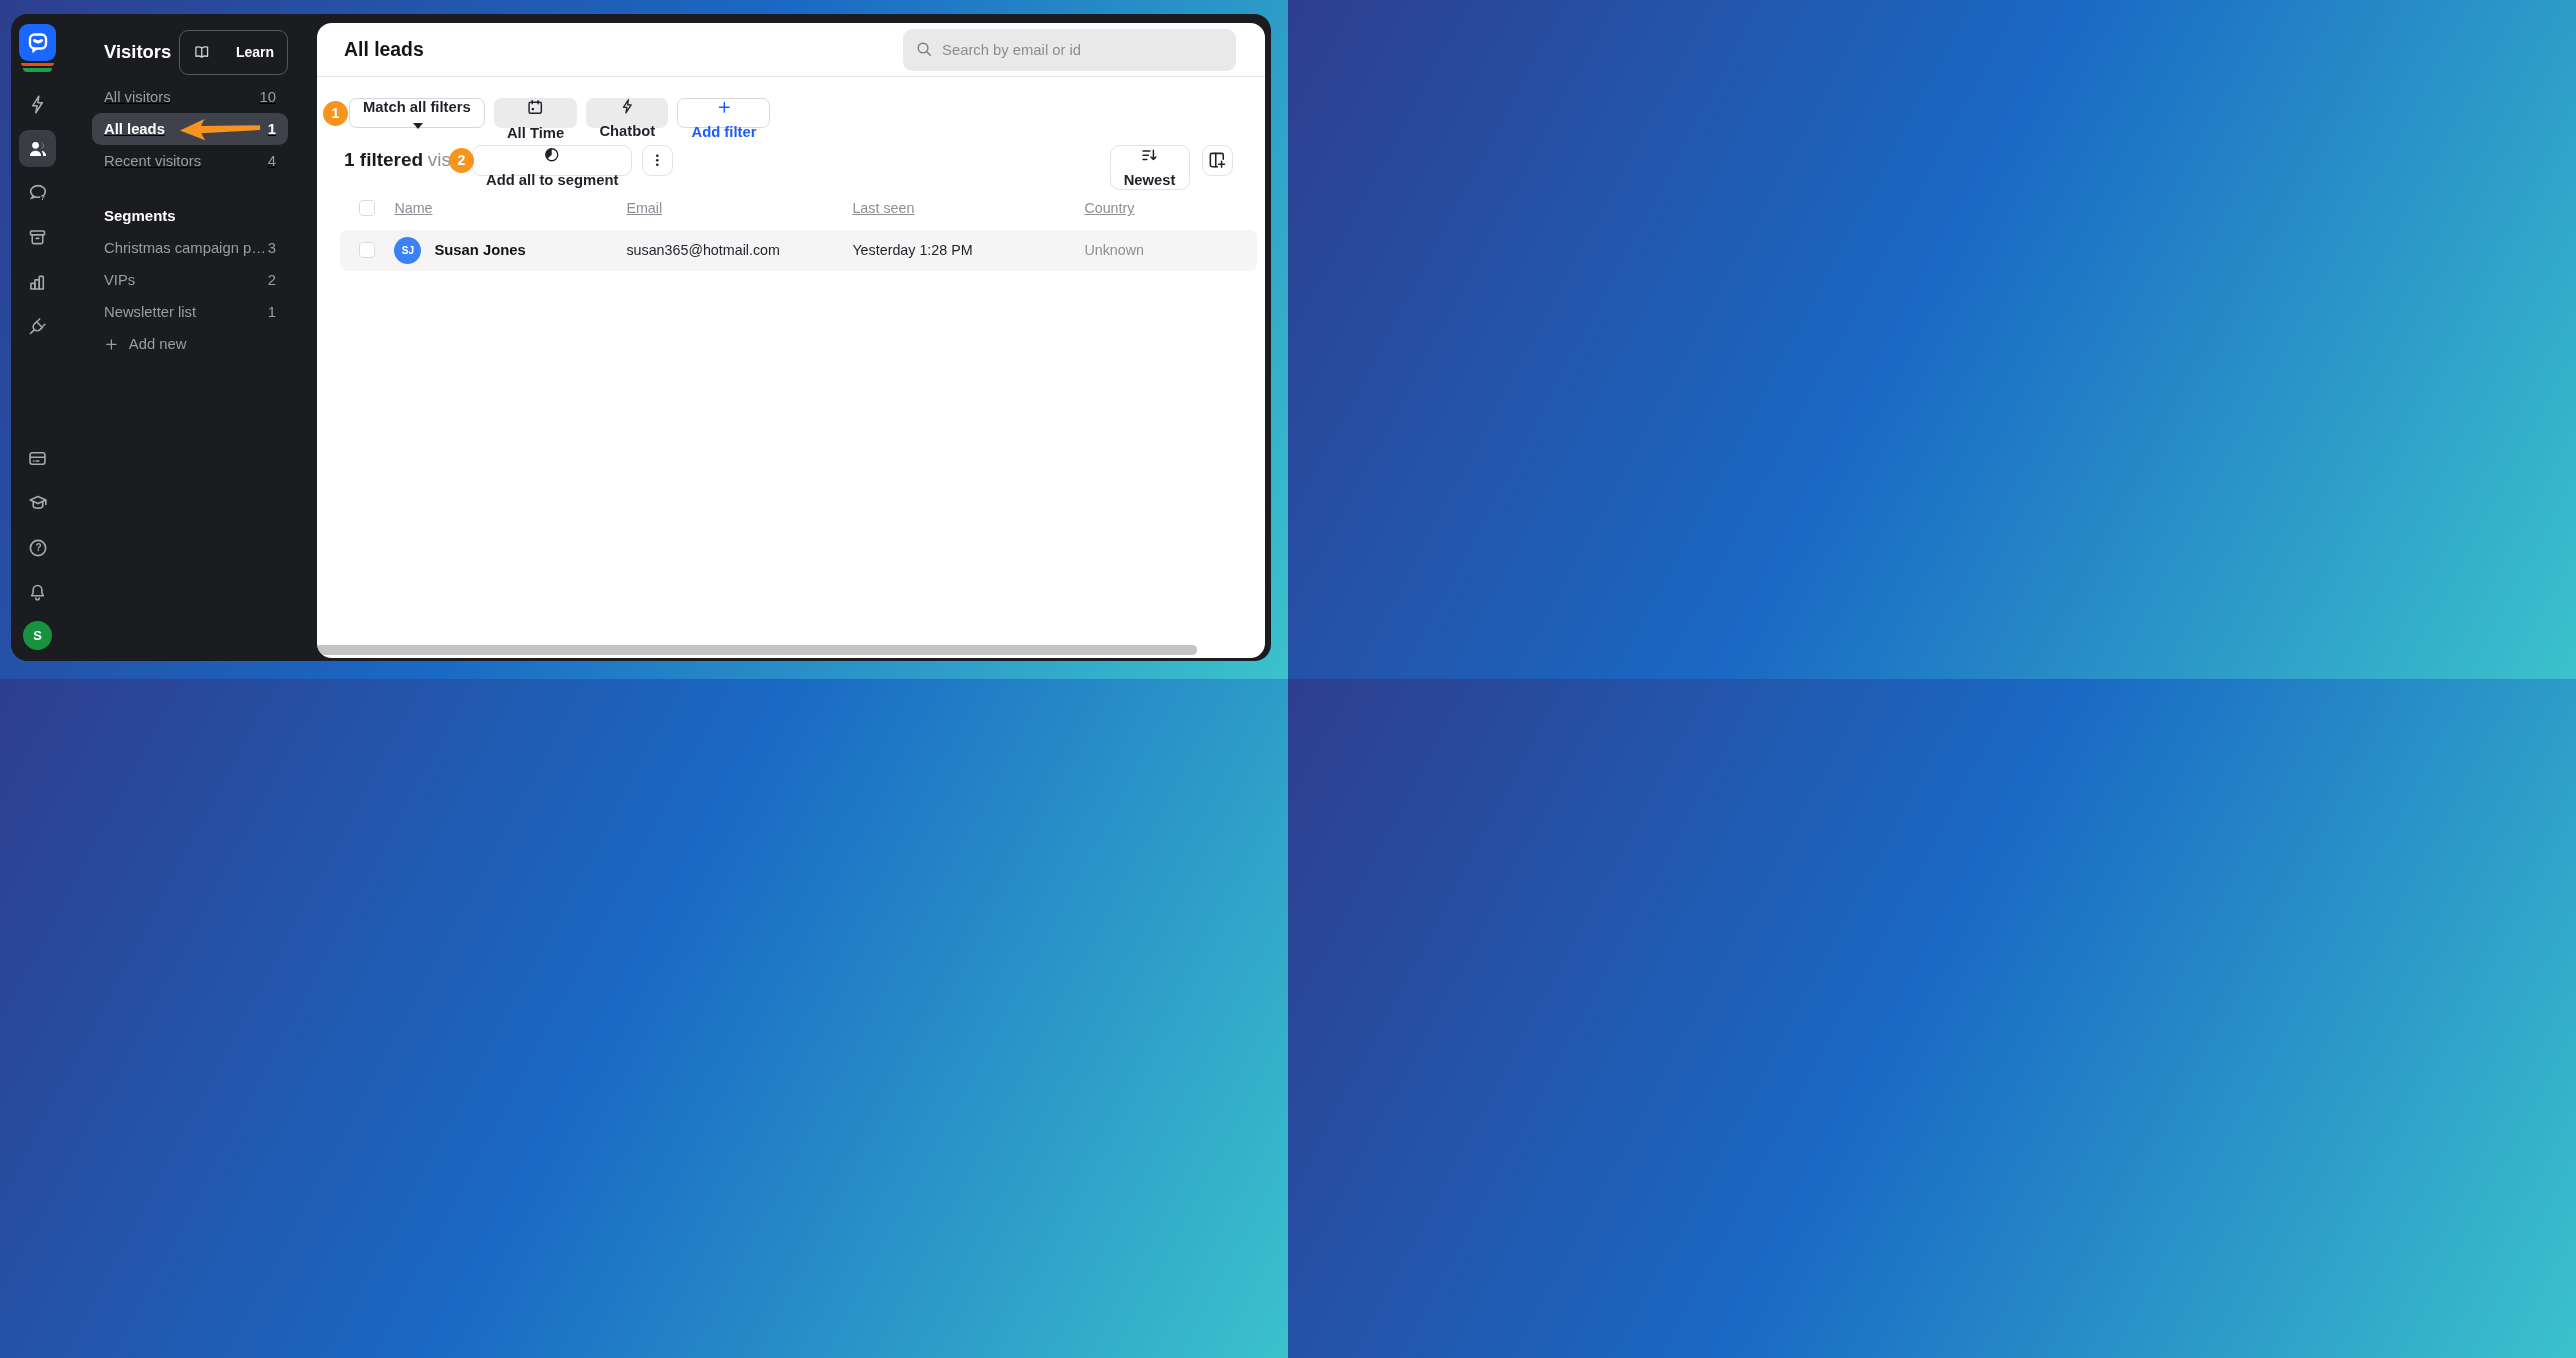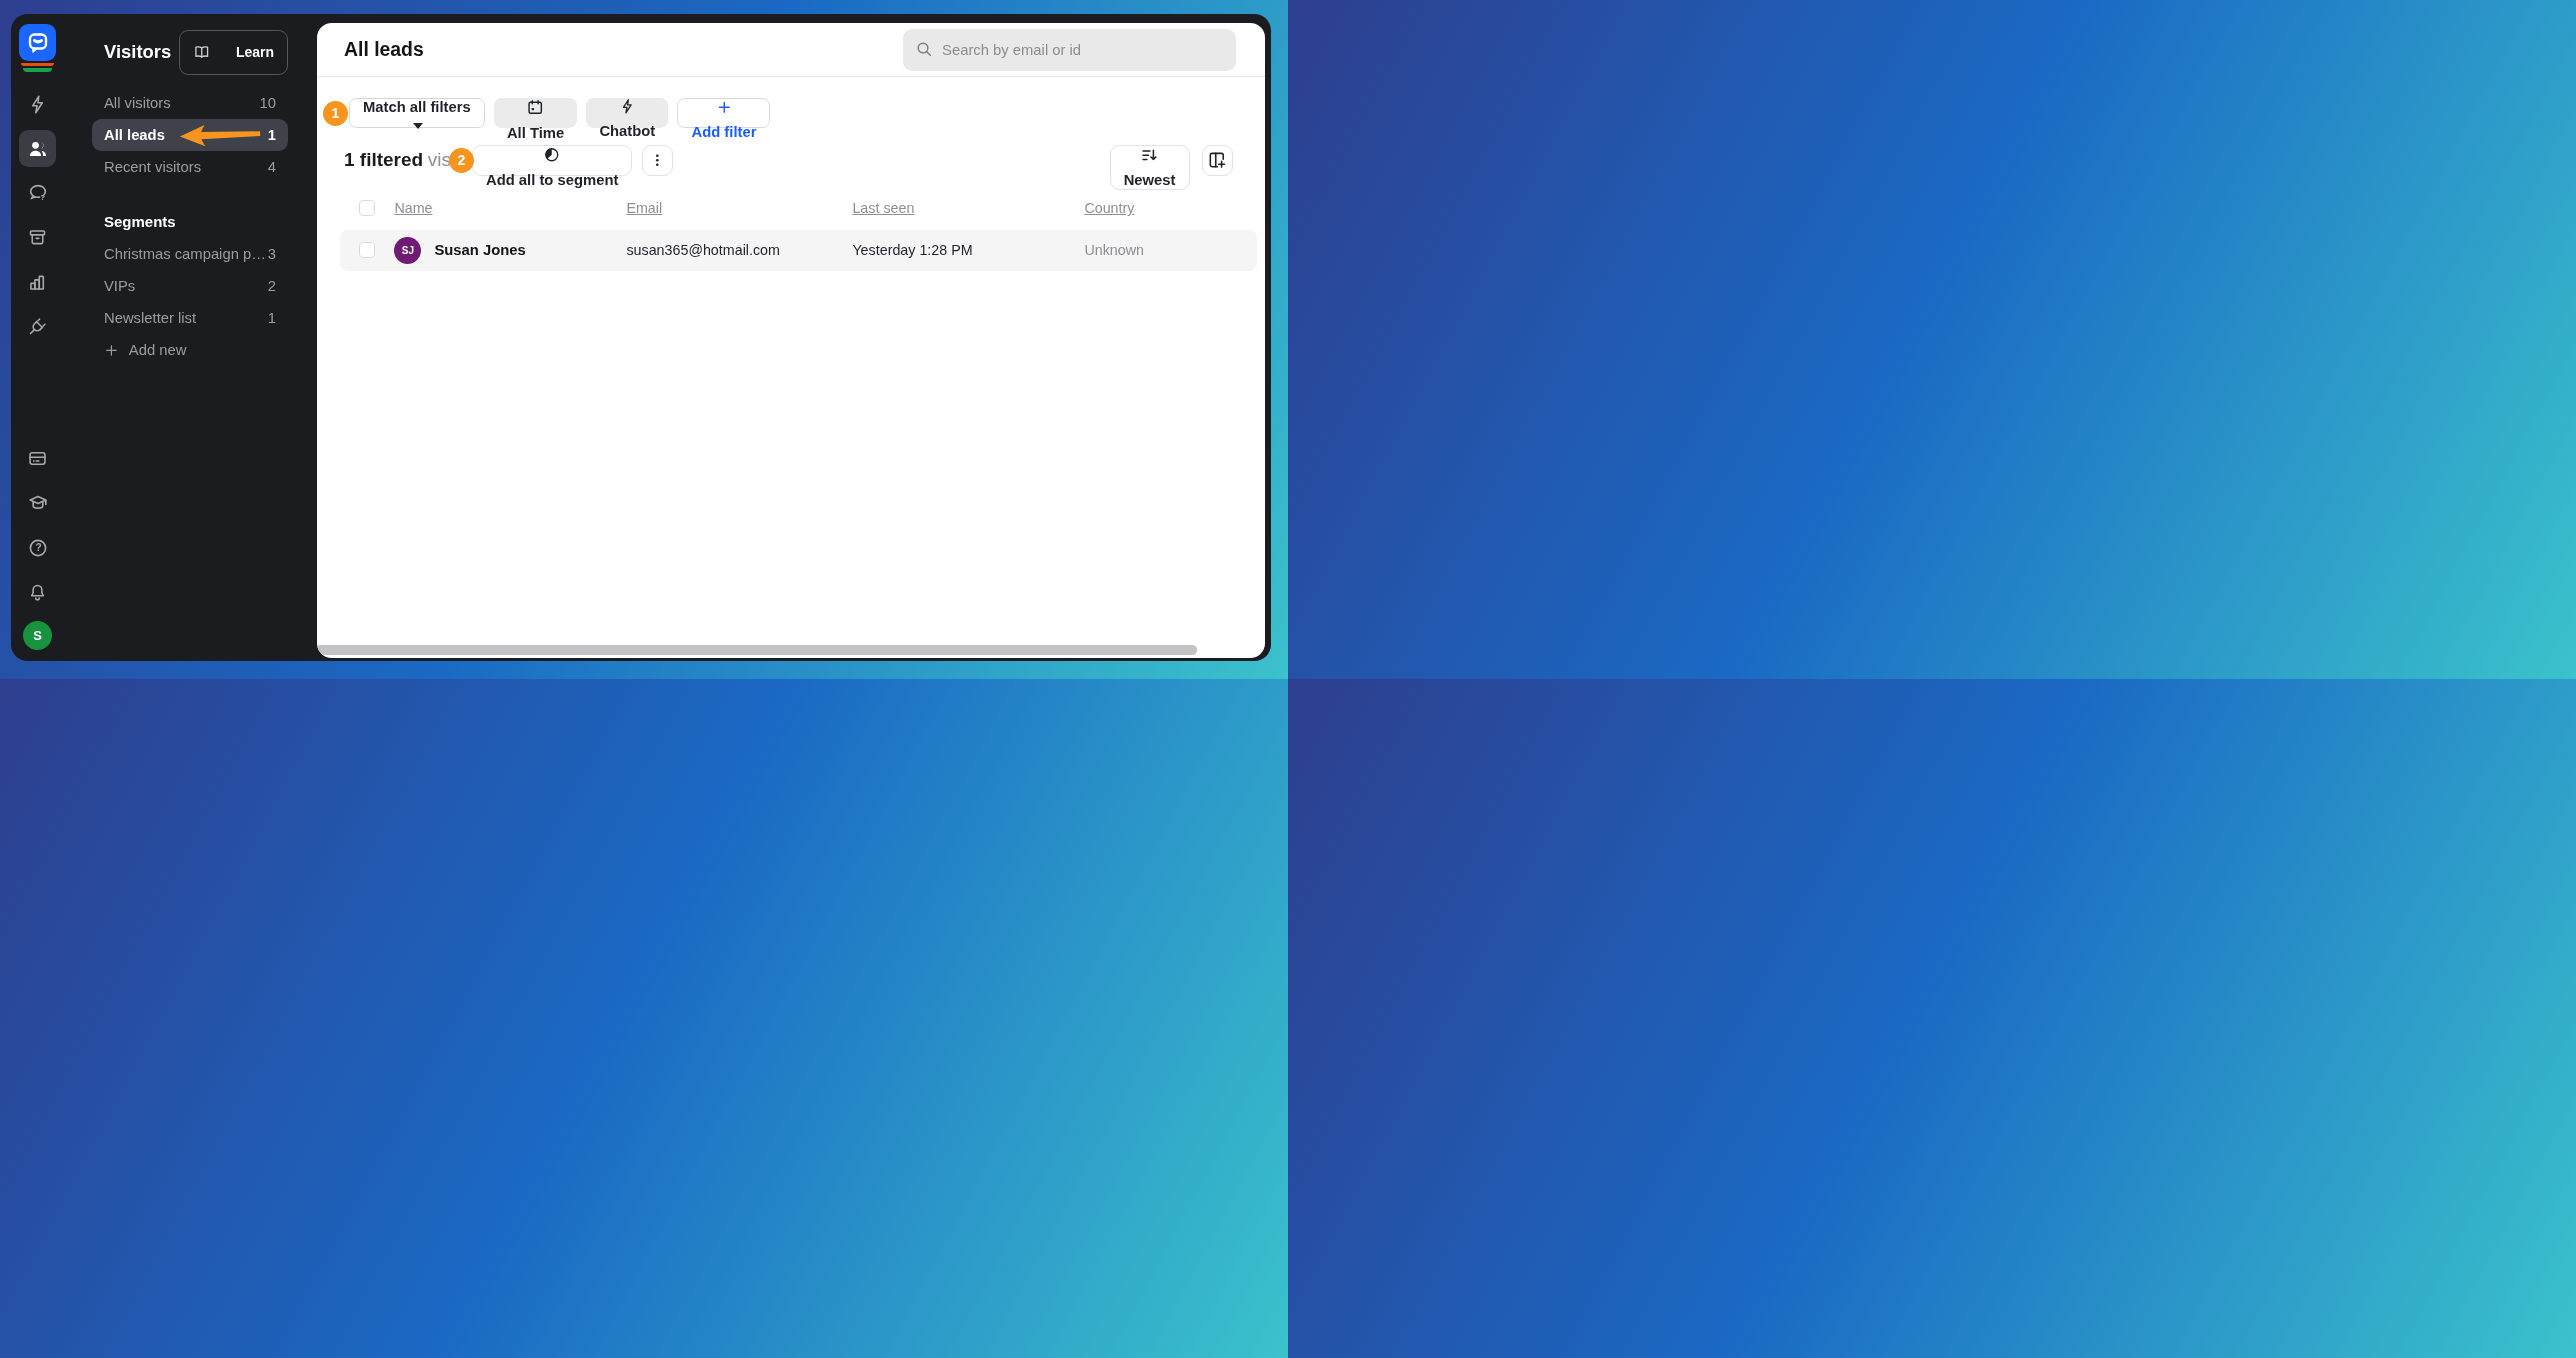--- a/index.html
+++ b/index.html
@@ -27,21 +27,21 @@
   .rail-btn.first { margin-top:14px; }
   .rail-btn.selected { background:#3a3d44; color:#ffffff; }
   .rail-btn.push { margin-top:auto; }
   .rail-avatar { width:29.5px; height:29.5px; margin-top:10px; border-radius:50%; background:#17923f; color:#fff; font-size:13px; font-weight:700; display:flex; align-items:center; justify-content:center; cursor:pointer; }
 
   
   .sidebar { width:253px; flex:0 0 253px; display:flex; flex-direction:column; }
   .sidebar-header { display:flex; align-items:center; justify-content:space-between; margin:15.7px 29px 0 40px; }
   .sidebar-title { color:#fff; font-size:18.4px; font-weight:700; }
   .learn-btn { height:45px; padding:0 13px; border:0.9px solid #565860; border-radius:9.2px; background:transparent; color:#fff; font-size:14px; font-weight:700; display:flex; align-items:center; gap:25px; cursor:pointer; font-family:inherit; }
-  .nav-list { margin-top:12px; }
+  .nav-list { margin-top:6px;text-decoration:underline; }
   .nav-item { height:32px; margin:0 29px 0 28px; padding:0 12px; border-radius:9.2px; display:flex; align-items:center; justify-content:space-between; color:#9b9da3; font-size:14.8px; cursor:pointer; position:relative; }
   .nav-item.selected { background:#3f424a; color:#fff; font-weight:700; }
   .arrow-annot { position:absolute; left:87px; top:50%; transform:translateY(-50%) rotate(-2deg); pointer-events:none; }
   .segments-title { margin:30px 29px 0 40px; color:#fff; font-size:15px; font-weight:700; }
   .segments-list { margin-top:8.3px; }
   .add-new { height:32px; margin-left:28px; padding-left:12px; display:flex; align-items:center; gap:10px; color:#9b9da3; font-size:14.8px; cursor:pointer; }
 
   
   .main { flex:1; margin:9.2px 6.5px 2.8px 0; background:#fff; border-radius:14.8px; position:relative; overflow:hidden; }
   .panel-header { height:54px; display:flex; align-items:center; justify-content:space-between; padding:0 29px 0 27px; border-bottom:0.9px solid #e7e7e8; }
@@ -67,21 +67,21 @@
   .kebab-btn { position:absolute; left:298px; top:0; width:31px; height:31px; border:0.9px solid #e2e2e4; border-radius:9.2px; background:#fff; display:flex; align-items:center; justify-content:center; cursor:pointer; }
   .right-group { position:absolute; right:32px; top:0; display:flex; gap:12px; }
   .sort-btn { height:45px; background:#fff; border:0.9px solid #e2e2e4; border-radius:9.2px; }
   .columns-btn { width:31px; height:31px; border:0.9px solid #e2e2e4; border-radius:9.2px; background:#fff; display:flex; align-items:center; justify-content:center; cursor:pointer; color:#1f2329; }
 
   .grid-cols { display:grid; grid-template-columns:35px 232px 226px 232px 1fr; align-items:center; }
   .table-head { margin:14px 7.4px 0 23px; padding-left:19.4px; height:37px; color:#8d8f94; font-size:14.3px;text-decoration:underline; }
   .table-row { margin:2.8px 7.4px 0 23px; padding-left:19.4px; height:41px; background:#f5f5f6; border-radius:7.4px; font-size:14.3px; color:#1f2329; cursor:pointer; }
   .checkbox { width:15.7px; height:15.7px; border:1.4px solid #d9d9db; border-radius:4.6px; background:#fff; cursor:pointer; }
   .name-cell { display:flex; align-items:center; gap:13px; }
-  .row-avatar { width:27px; height:27px; border-radius:50%; background:#701a75; color:#fff; font-size:10px; font-weight:700; display:flex; align-items:center; justify-content:center; }
+  .row-avatar { width:27px; height:27px; border-radius:50%; background:#3b82f6; color:#fff; font-size:10px; font-weight:700; display:flex; align-items:center; justify-content:center; }
   .row-name { font-size:14.8px; font-weight:700; color:#121418; }
   .cell-gray { color:#8d8f94; }
 
   .scrollbar-x { position:absolute; left:0; bottom:3.7px; width:880px; height:9.2px; background:#c3c3c5; border-radius:0 4.6px 4.6px 0; cursor:pointer; }
 </style>
 </head>
 <body>
 
 <div class="window">
 

